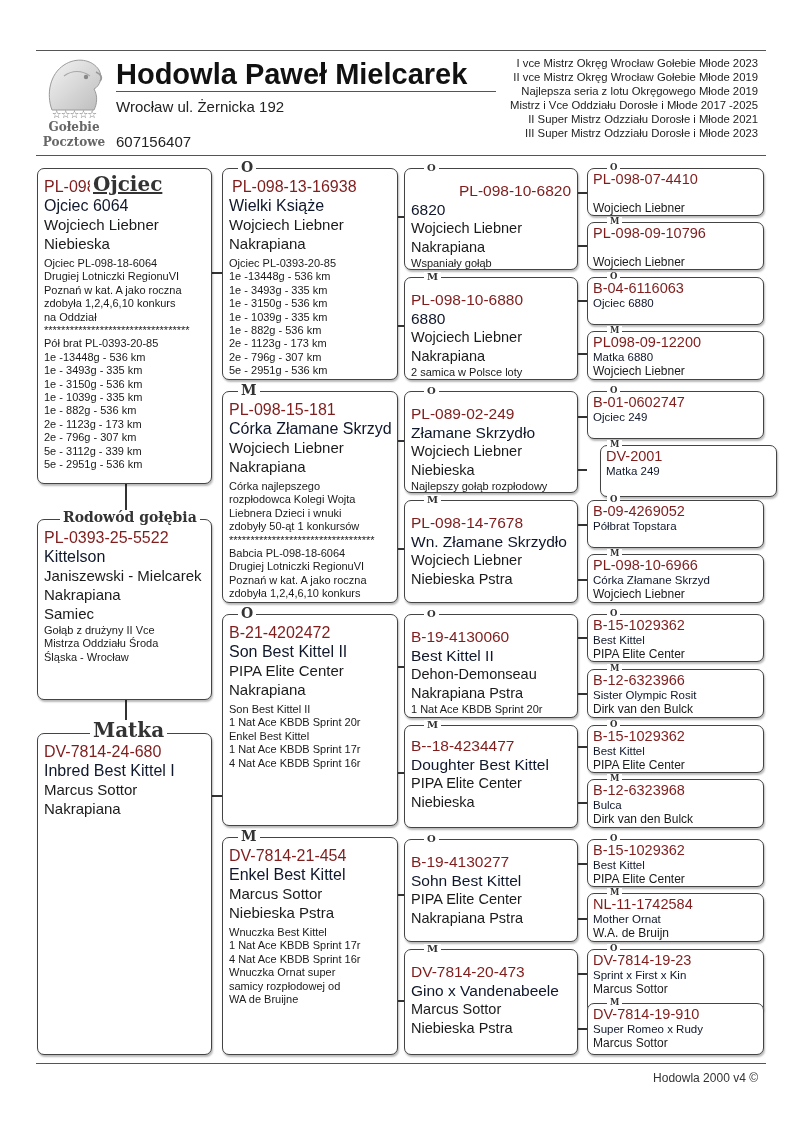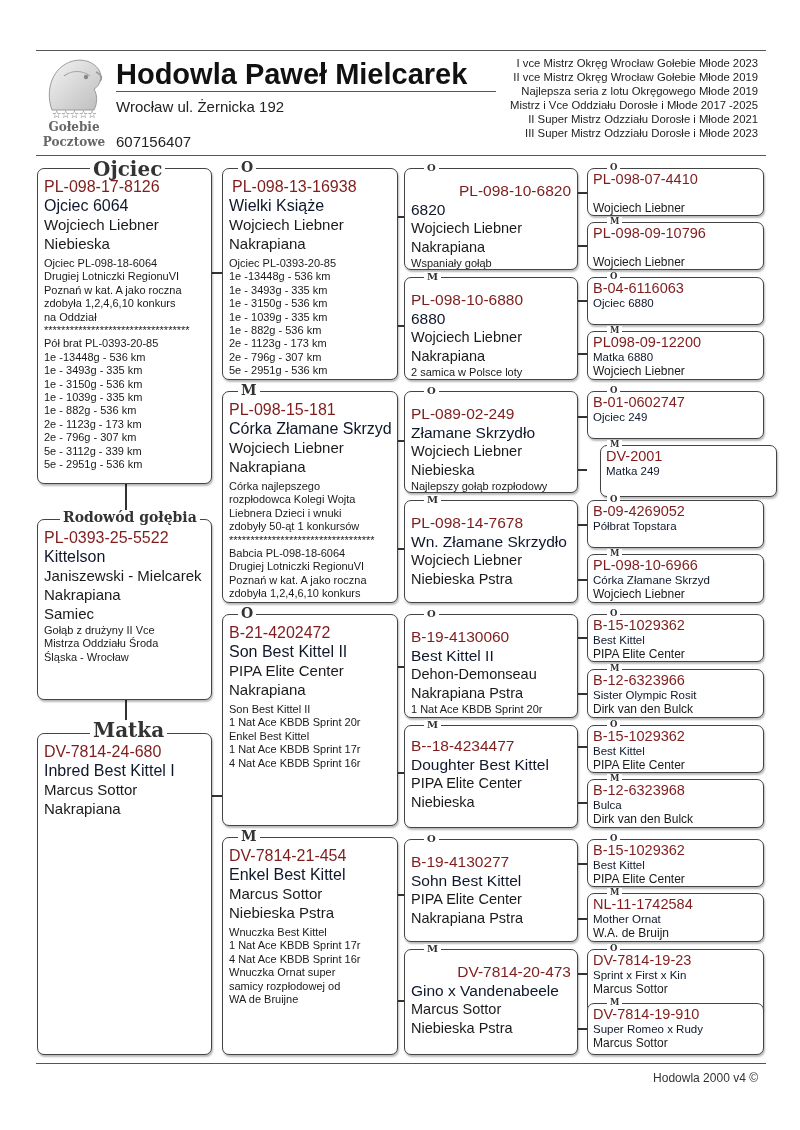--- a/index.html
+++ b/index.html
@@ -112,21 +112,21 @@
 1e -13448g - 536 km
 1e - 3493g - 335 km
 1e - 3150g - 536 km
 1e - 1039g - 335 km
 1e -   882g - 536 km
 2e - 1123g - 173 km
 2e - 796g - 307 km
 5e - 3112g - 339 km
 5e - 2951g - 536 km</div>
 </div>
-<div class="legend l1" style="left:90px; top:159px;">Ojciec</div>
+<div class="legend l1" style="left:90px; top:174px;text-decoration:underline;">Ojciec</div>
 
 <div class="card big" style="left:37px; top:519px; width:175px; height:181px;">
   <div class="ring">PL-0393-25-5522</div>
   <div class="pname">Kittelson</div>
   <div class="owner">Janiszewski - Mielcarek</div>
   <div class="color">Nakrapiana</div>
   <div class="sex">Samiec</div>
   <div class="note" style="margin-top:1px;">Gołąb z drużyny II Vce
 Mistrza Oddziału Środa
 Śląska - Wrocław</div>
@@ -265,21 +265,21 @@
 
 <div class="card mid" style="left:404px; top:839px; width:174px; height:103px;">
   <div class="ring" style="margin-top:8px;">B-19-4130277</div>
   <div class="pname">Sohn Best Kittel</div>
   <div class="owner">PIPA Elite Center</div>
   <div class="color">Nakrapiana Pstra</div>
 </div>
 <div class="legend l3" style="left:424px; top:834px;">O</div>
 
 <div class="card mid" style="left:404px; top:949px; width:174px; height:106px;">
-  <div class="ring" style="margin-top:8px;text-align:right;">DV-7814-20-473</div>
+  <div class="ring" style="margin-top:8px;">DV-7814-20-473</div>
   <div class="pname">Gino x Vandenabeele</div>
   <div class="owner">Marcus Sottor</div>
   <div class="color">Niebieska Pstra</div>
 </div>
 <div class="legend l3" style="left:424px; top:944px;">M</div>
 
 <div class="line" style="left:578px; top:192px; width:9px; height:1.5px;"></div>
 <div class="line" style="left:578px; top:245px; width:9px; height:1.5px;"></div>
 <div class="line" style="left:578px; top:300px; width:9px; height:1.5px;"></div>
 <div class="line" style="left:578px; top:353px; width:9px; height:1.5px;"></div>

